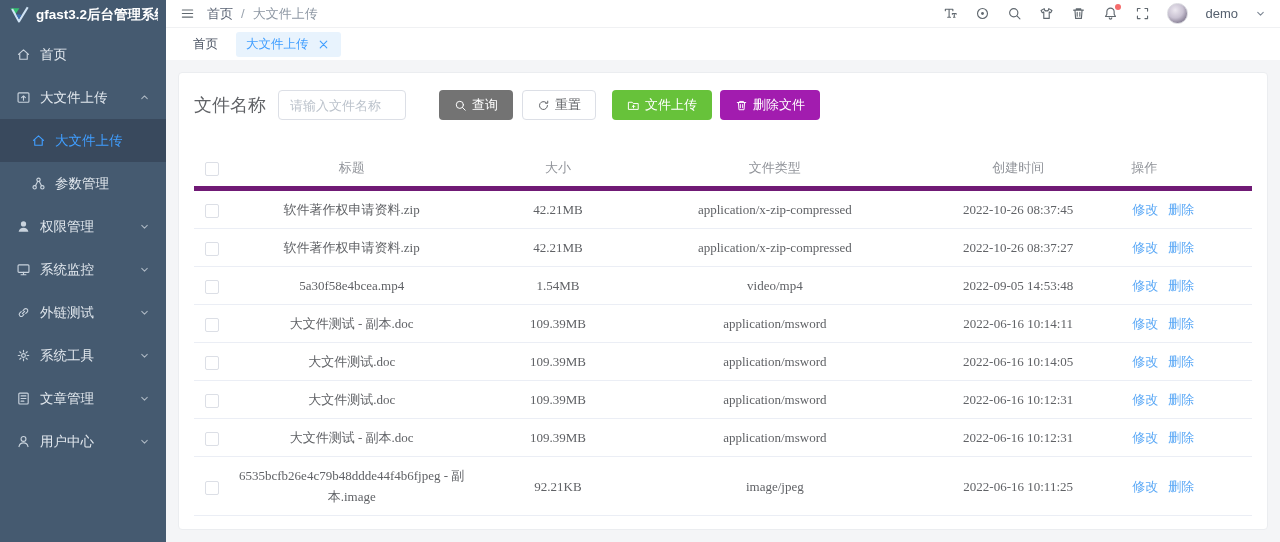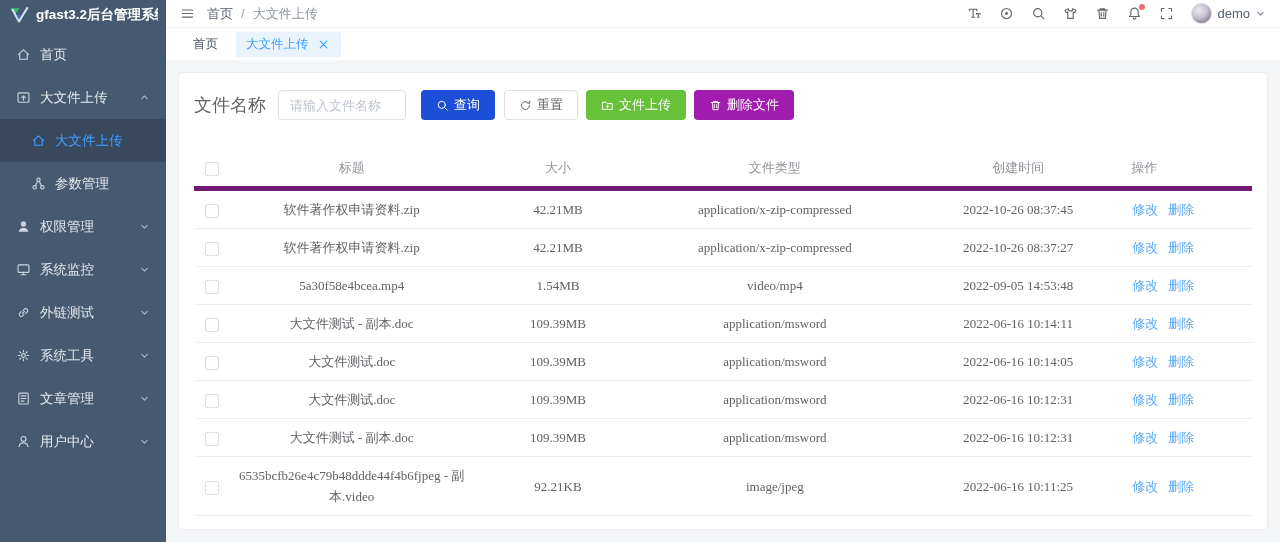--- a/index.html
+++ b/index.html
@@ -29,21 +29,21 @@
   .breadcrumb { display:flex; align-items:center; gap:8px; font-size:13px; }
   .crumb-first { color:#5c6575; cursor:pointer; }
   .crumb-sep { color:#9aa3ae; }
   .crumb-current { color:#8d97a3; }
   .topbar-right { margin-left:auto; display:flex; align-items:center; gap:17px; }
   .bell-wrap { position:relative; display:flex; }
   .badge-dot { position:absolute; top:-2px; right:-3px; width:6px; height:6px; border-radius:50%; background:#f56c6c; }
   .avatar { width:21px; height:21px; border-radius:50%;
             background:radial-gradient(circle at 38% 32%, #ece8f0 0%, #c9c2d2 45%, #827a90 80%, #5f5870 100%);
             border:1px solid #d8d8de; }
-  .user-chip { display:flex; align-items:center; gap:5px; cursor:pointer; }
+  .user-chip { display:flex; align-items:center; gap:17px; cursor:pointer; }
   .user-name { font-size:13px; color:#55606e; }
   .user-chip .icn { color:#7d8794; }
 
   .tabbar { height:32px; background:#fff; display:flex; align-items:center; padding:0 17px; gap:8px; }
   .tab { font-size:12.5px; color:#4c5564; padding:4px 10px; border-radius:3px; display:flex; align-items:center;
          gap:7px; cursor:pointer; }
   .tab.active { background:#e8f3fd; color:#409eff; }
   .tab .tab-close { display:flex; color:#409eff; cursor:pointer; }
 
   
@@ -52,23 +52,23 @@
 
   .search-row { display:flex; align-items:center; margin-bottom:31px; }
   .field-label { font-size:18px; color:#606266; margin-right:12px; white-space:nowrap; }
   .text-input { width:128px; height:30px; border:1px solid #dcdfe6; border-radius:4px; padding:0 11px;
                 font-size:13px; color:#000000; outline:none; font-family:inherit; }
   .text-input::placeholder { color:#bcc3cc; }
   .btn { height:30px; padding:0 14px; border-radius:4px; font-size:13px; display:inline-flex; align-items:center;
          gap:5px; border:1px solid transparent; cursor:pointer; font-family:inherit; white-space:nowrap; }
   .btn .icn { display:flex; }
   .btn .icn svg { width:13px; height:13px; }
-  .btn-primary { background:#1d4ed8; color:#fff; margin-left:15px;font-family:Liberation Mono, monospace; }
+  .btn-primary { background:#737373; color:#fff; margin-left:33px;font-family:Liberation Mono, monospace; }
   .btn-default { background:#fff; border-color:#dcdfe6; color:#606266; margin-left:9px; }
-  .btn-success { background:#67c23a; color:#fff; margin-left:8px; }
+  .btn-success { background:#67c23a; color:#fff; margin-left:16px; }
   .btn-danger  { background:#a21caf; color:#fff; margin-left:8px; }
 
   table.grid { width:100%; border-collapse:collapse; table-layout:fixed; font-size:13px; color:#606266; }
   .grid th { font-weight:400; color:#909399; padding:8px 2px 9px; border-bottom:5px solid #701a75; text-align:center; }
   .grid td { padding:8px 3px; border-bottom:1px solid #ebeef5; text-align:center; line-height:21px;
              word-break:break-all; overflow-wrap:anywhere;font-family:Liberation Serif, serif; }
   .grid th.ops, .grid td.ops { text-align:left; }
   .col-cb { width:36px; } .col-title { width:23%; } .col-size { width:16%; }
   .col-type { width:25%; } .col-created { width:21%; }
   .cb { width:14px; height:14px; border:1px solid #dcdfe6; border-radius:2px; display:inline-block;
@@ -412,21 +412,21 @@
               <tr>
                 <td><span class="cb"></span></td>
                 <td>大文件测试 - 副本.doc</td>
                 <td>109.39MB</td>
                 <td>application/msword</td>
                 <td>2022-06-16 10:12:31</td>
                 <td class="ops"><span class="link">修改</span><span class="link">删除</span></td>
               </tr>
               <tr>
                 <td><span class="cb"></span></td>
-                <td>6535bcfb26e4c79b48ddde44f4b6fjpeg - 副本.video</td>
+                <td>6535bcfb26e4c79b48ddde44f4b6fjpeg - 副本.image</td>
                 <td>92.21KB</td>
                 <td>image/jpeg</td>
                 <td>2022-06-16 10:11:25</td>
                 <td class="ops"><span class="link">修改</span><span class="link">删除</span></td>
               </tr>
               <tr>
                 <td></td>
                 <td>6535bcfb26e4c79b48ddde44f4b6fjpeg.jpeg</td>
                 <td>92.21KB</td>
                 <td>image/jpeg</td>

